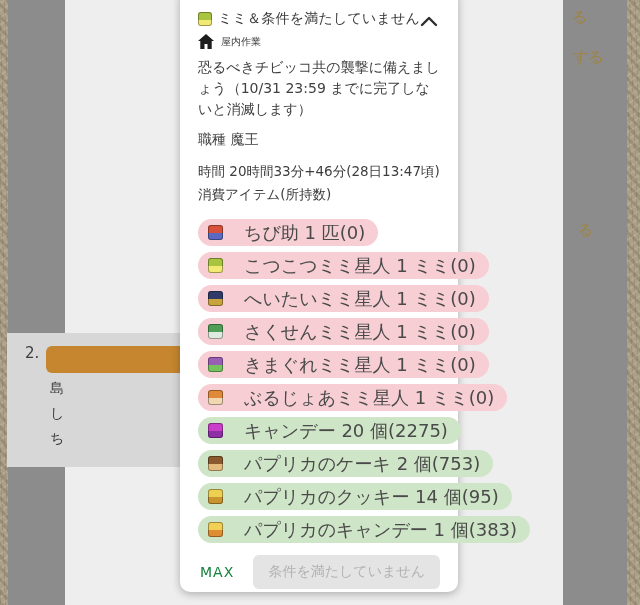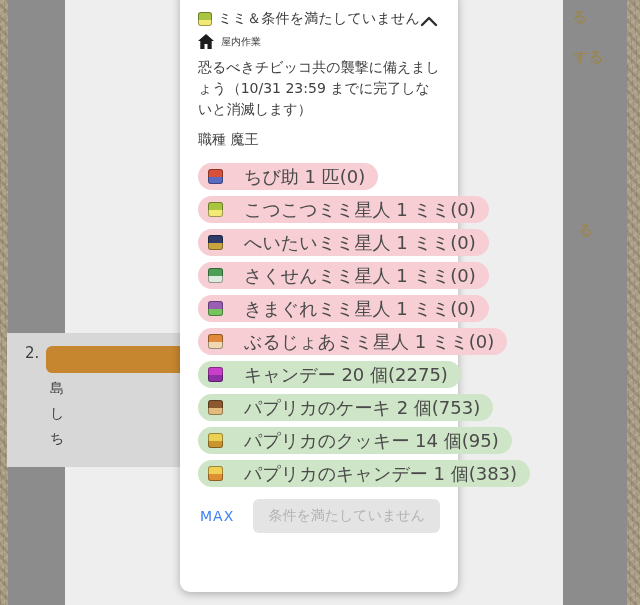--- a/index.html
+++ b/index.html
@@ -59,21 +59,21 @@
           padding:4px 13px 4px 10px; border-radius:14px; margin-bottom:6px;
           font-size:18px; line-height:19px; color:#4a4a4a; white-space:nowrap; }
   .pill.pink  { background:#f6ced4; }
   .pill.green { background:#cfe5c7; }
   .pill .sprite { width:15px; height:15px; }
 
   
   .modal-footer { margin-top:12px; display:flex; align-items:center;
                   justify-content:space-between; }
   .max-link { background:none; border:none; cursor:pointer; font-size:14px;
-              color:#3b82f6; letter-spacing:1px; padding:4px 2px;
+              color:#15803d; letter-spacing:1px; padding:4px 2px;
               font-family:inherit; }
   .disabled-btn { background:#e4e4e4; color:#b2b2b2; border:none; border-radius:6px;
                   font-size:14px; padding:8px 15px; font-family:inherit; }
 </style>
 </head>
 <body>
 
 <div class="dim-col"></div>
 <div class="sheet"></div>
 
@@ -105,20 +105,24 @@
     <svg class="home-svg" viewBox="0 0 16 15">
       <path d="M8 0 L0 7 h2.3 v8 h4.2 v-5 h3 v5 h4.2 V7 H16 Z"></path>
     </svg>
     <span class="loc-label">屋内作業</span>
   </div>
 
   <div class="desc">恐るべきチビッコ共の襲撃に備えましょう（10/31 23:59 までに完了しないと消滅します）</div>
 
   <div class="job-line">職種 魔王</div>
 
+  <div class="time-block">
+    <div>時間 20時間33分+46分(28日13:47頃)</div>
+    <div>消費アイテム(所持数)</div>
+  </div>
 
   <div class="pills" id="pills">
       <div class="pill pink">
         <span class="sprite" style="background: linear-gradient(rgb(216, 80, 58) 0px, rgb(216, 80, 58) 55%, rgb(90, 106, 192) 55%, rgb(90, 106, 192) 100%);"></span>
         <span>ちび助 1 匹(0)</span>
       </div>
       <div class="pill pink">
         <span class="sprite" style="background: linear-gradient(rgb(169, 196, 63) 0px, rgb(169, 196, 63) 55%, rgb(242, 234, 117) 55%, rgb(242, 234, 117) 100%);"></span>
         <span>こつこつミミ星人 1 ミミ(0)</span>
       </div>

